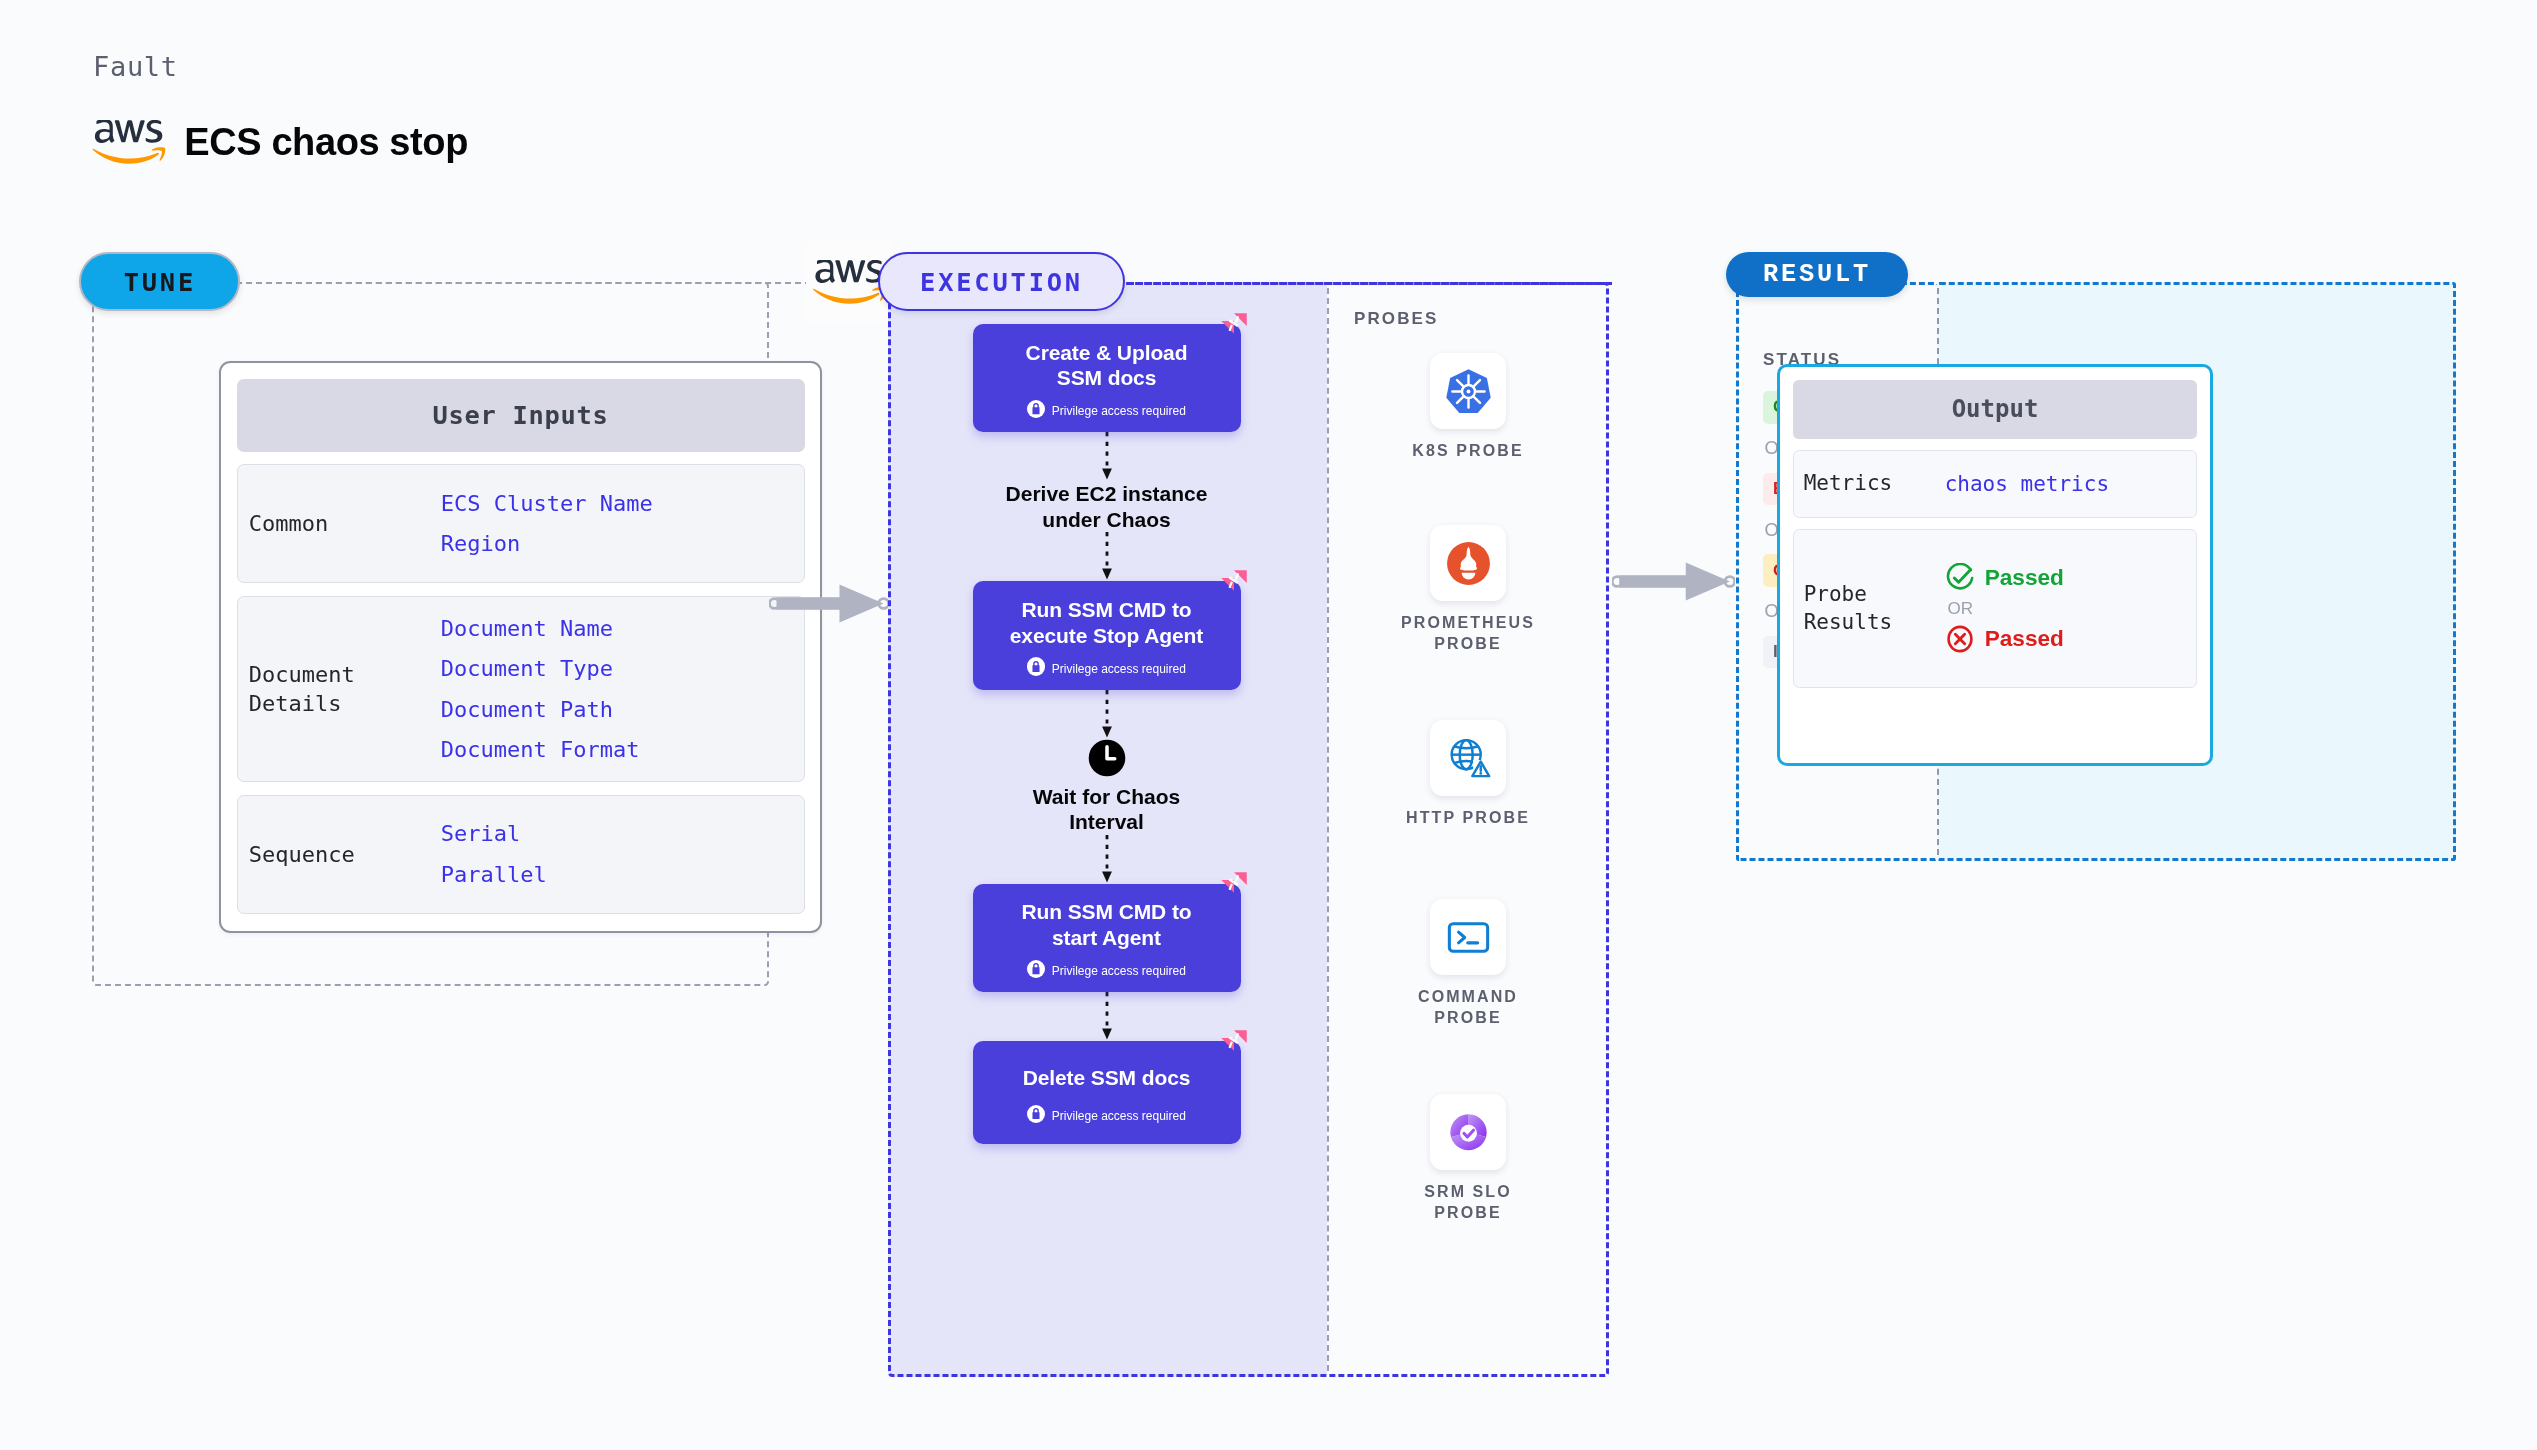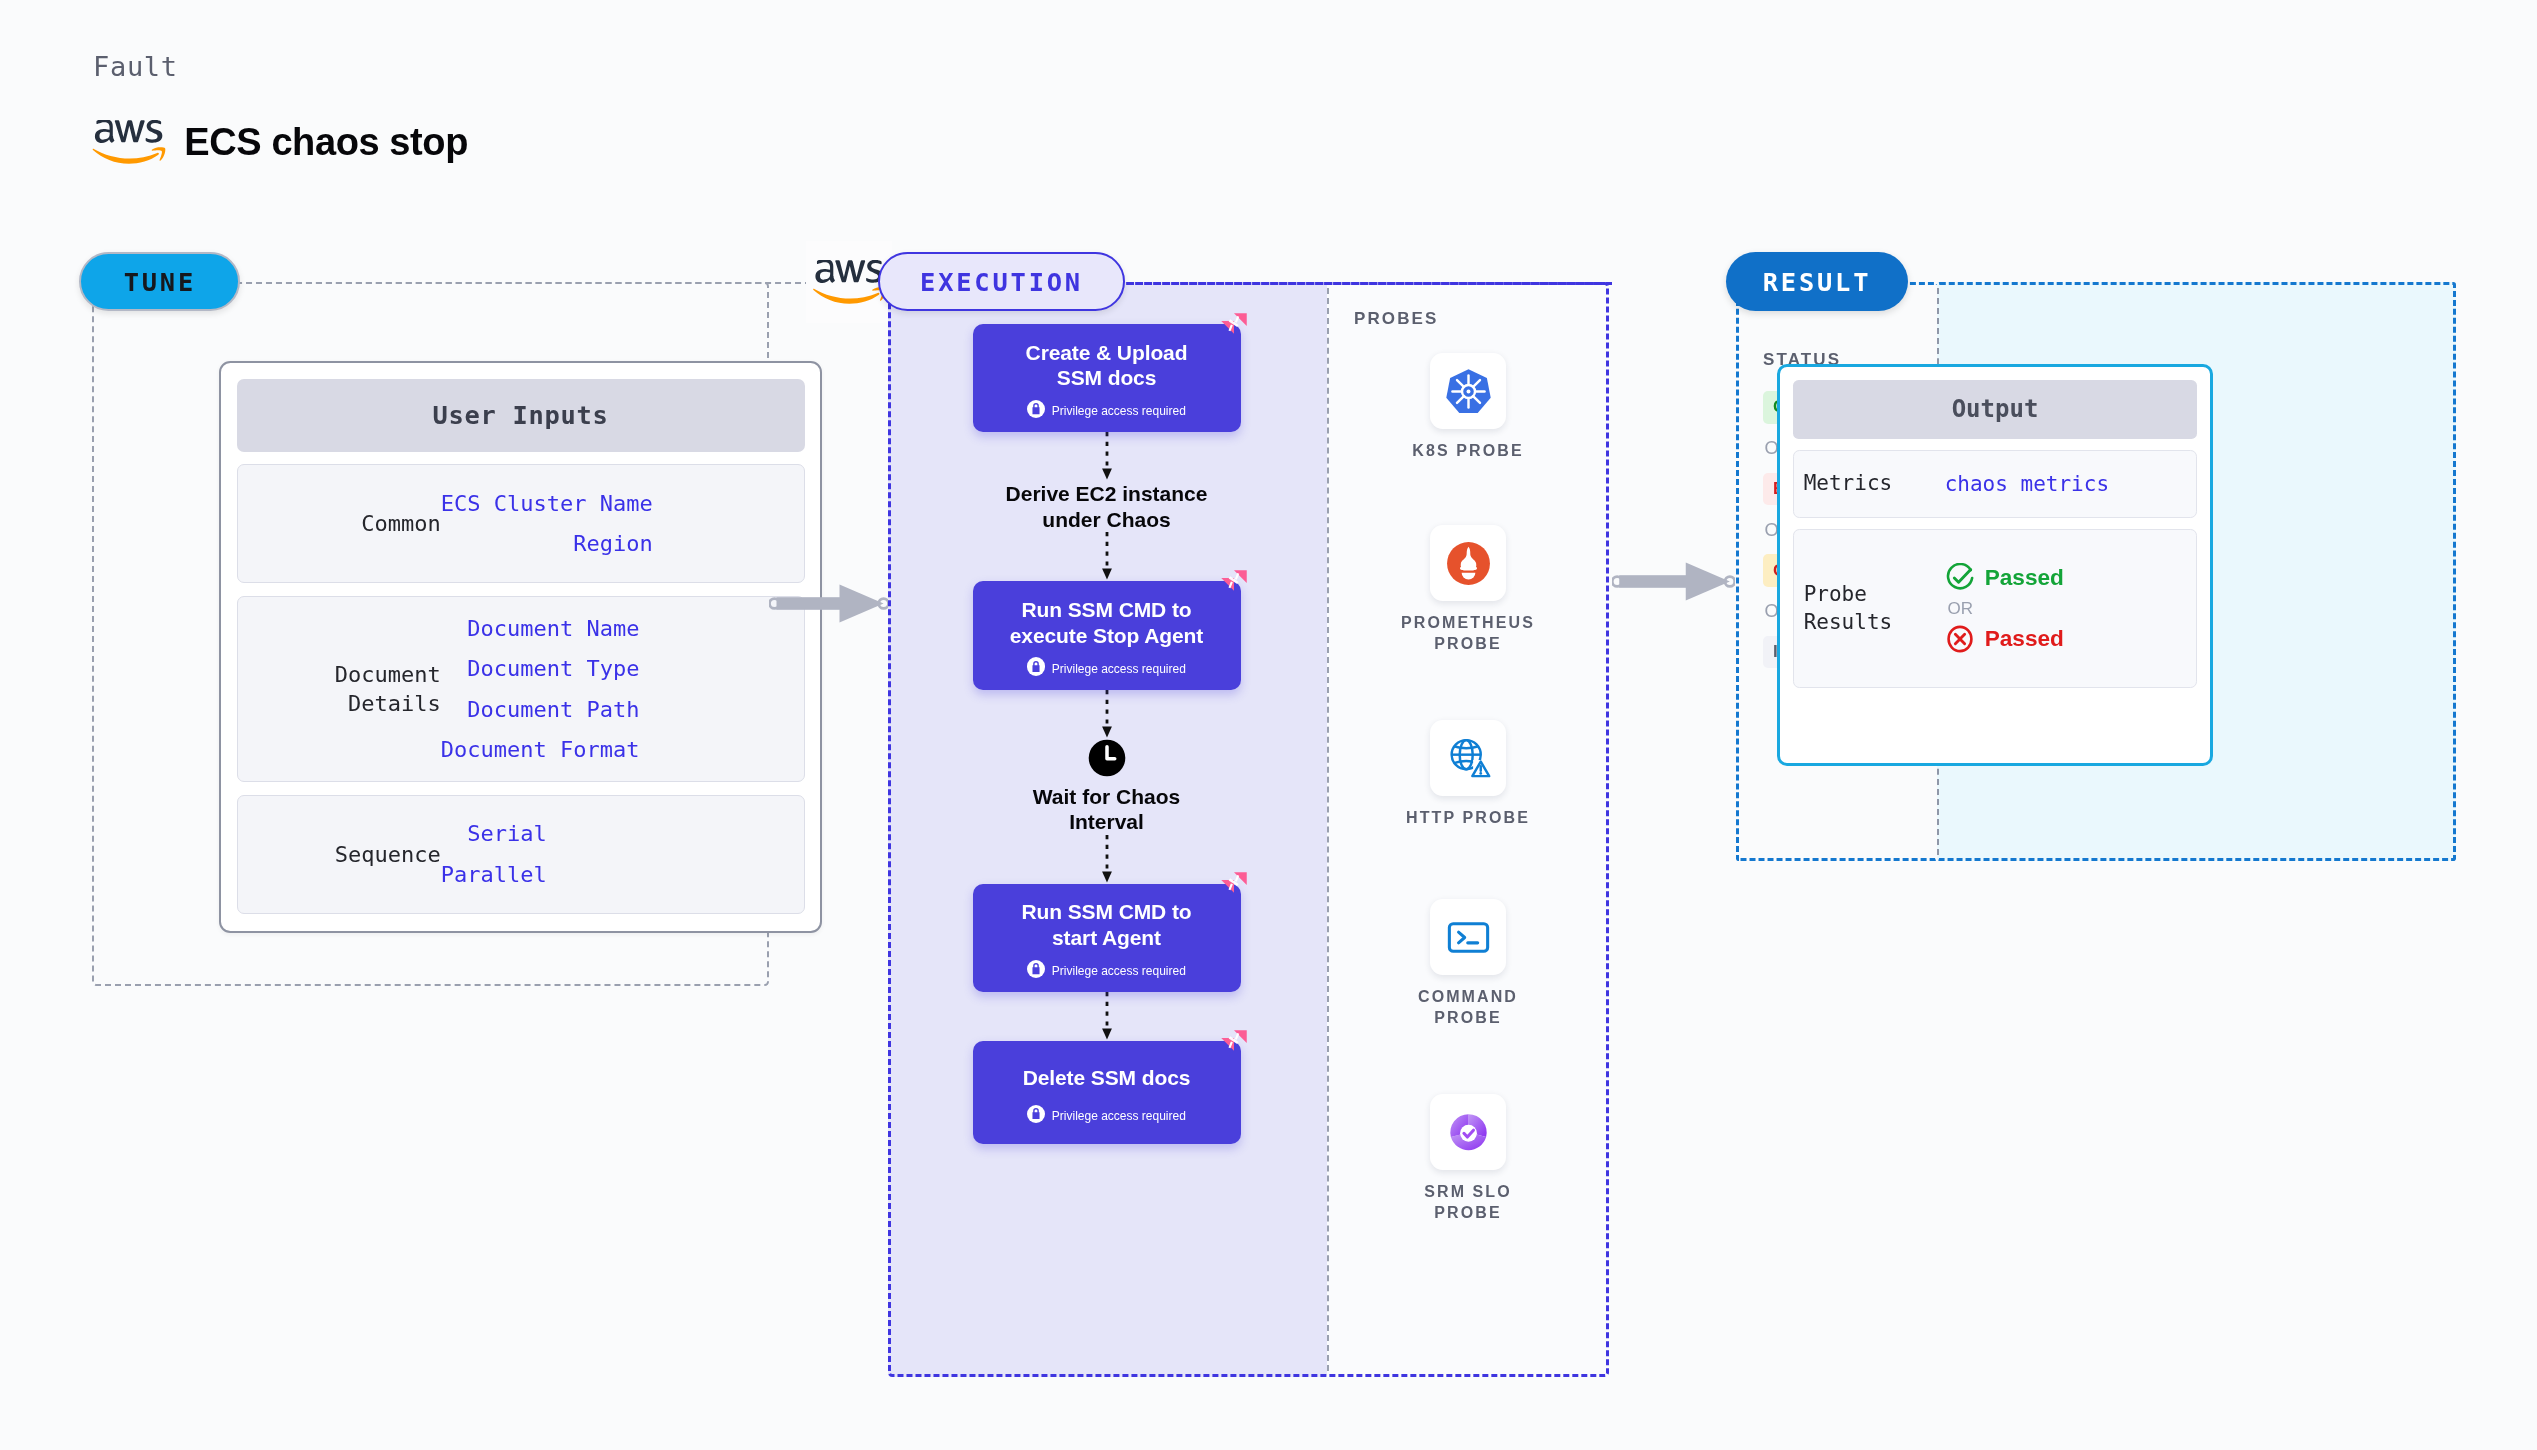--- a/index.html
+++ b/index.html
@@ -61,21 +61,20 @@
   }
   .aws-mark svg { width: 75px; height: 44px; }
 
   
   .ui-card {
     position: absolute; left: 127px; top: 79px;
     width: 603px; height: 572px;
     background: #ffffff; border: 2.1px solid #8e93a2;
     border-radius: 11.3px; padding: 15.5px;
     box-shadow: 0 1.4px 4.2px rgba(0,0,0,.05);
-    text-align: right;
   }
   .ui-header {
     height: 73px; background: #d8d9e4; border-radius: 7px;
     display: flex; align-items: center; justify-content: center;
     font-family: "DejaVu Sans Mono", monospace;
     font-size: 25.4px; color: #3b3f4d; font-weight: 600; letter-spacing: 0.7px;
   }
   .ui-group {
     margin-top: 12.7px; background: #f4f5f9;
     border: 1.4px solid #dcdee8; border-radius: 7px;
@@ -197,23 +196,23 @@
   #result-out-box {
     position: absolute; left: 201px; top: 0; width: 519px; height: 579px;
     border: 3.5px dashed #1478cf; border-left: none; border-radius: 2.8px;
     background: #eaf8fd;
   }
   .result-divider {
     position: absolute; left: 201px; top: 5.6px; width: 0; height: 567px;
     border-left: 2.1px dashed #8f97a8;
   }
   #result-badge {
-    left: -10px; top: -30px; width: 182px; height: 59px;
+    left: -10px; top: -30px; width: 182px; height: 45px;
     background: #1070c8; border: none; color: #fff;
-    font-size: 25.4px; box-shadow: 0 2.8px 7px rgba(0,0,0,.13);
+    font-size: 25.4px; box-shadow: 0 2.8px 7px rgba(0,0,0,.13); font-family: Liberation Mono, monospace;
   }
   .status-label {
     position: absolute; left: 27px; top: 68px;
     font-size: 17px; font-weight: 700; color: #5b5f6e; letter-spacing: 2.1px;
   }
   .status-list { position: absolute; left: 27px; top: 109px; width: 162px; }
   .status-chip {
     display: inline-block; border-radius: 5px;
     padding: 6.4px 10px; font-size: 17px; font-weight: 700; letter-spacing: 0.4px;
   }

